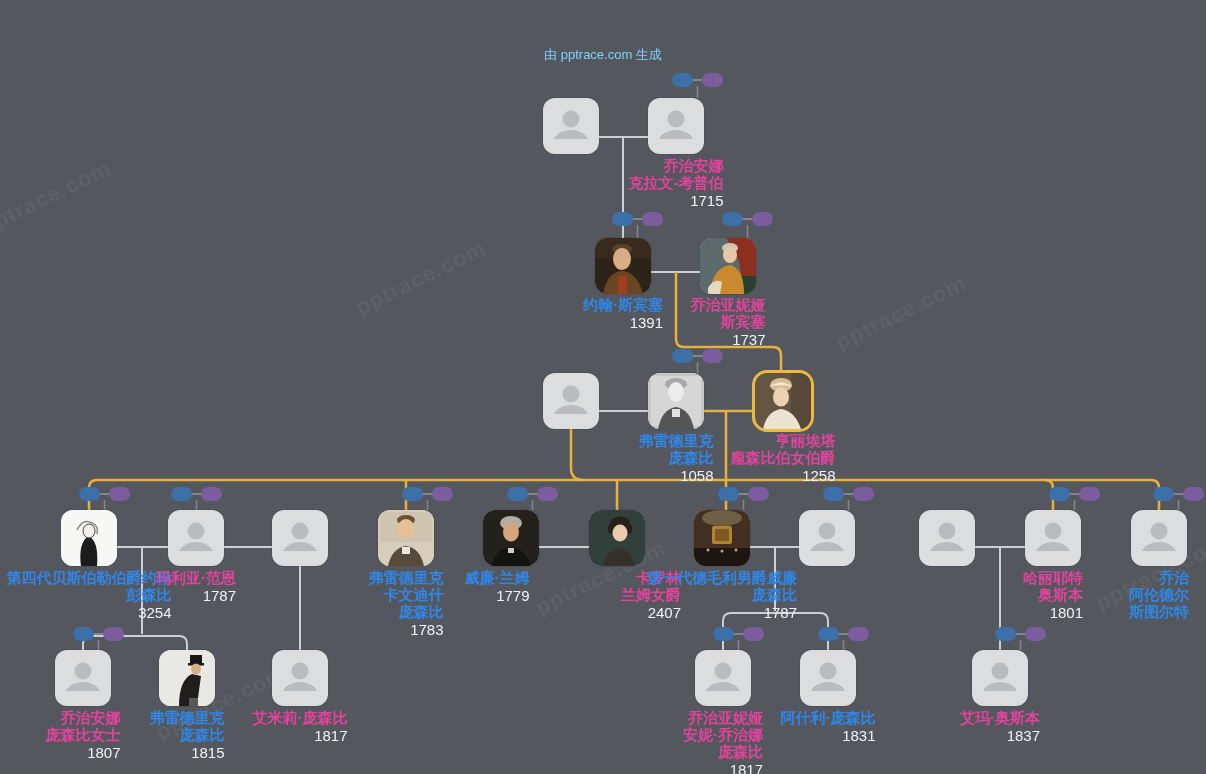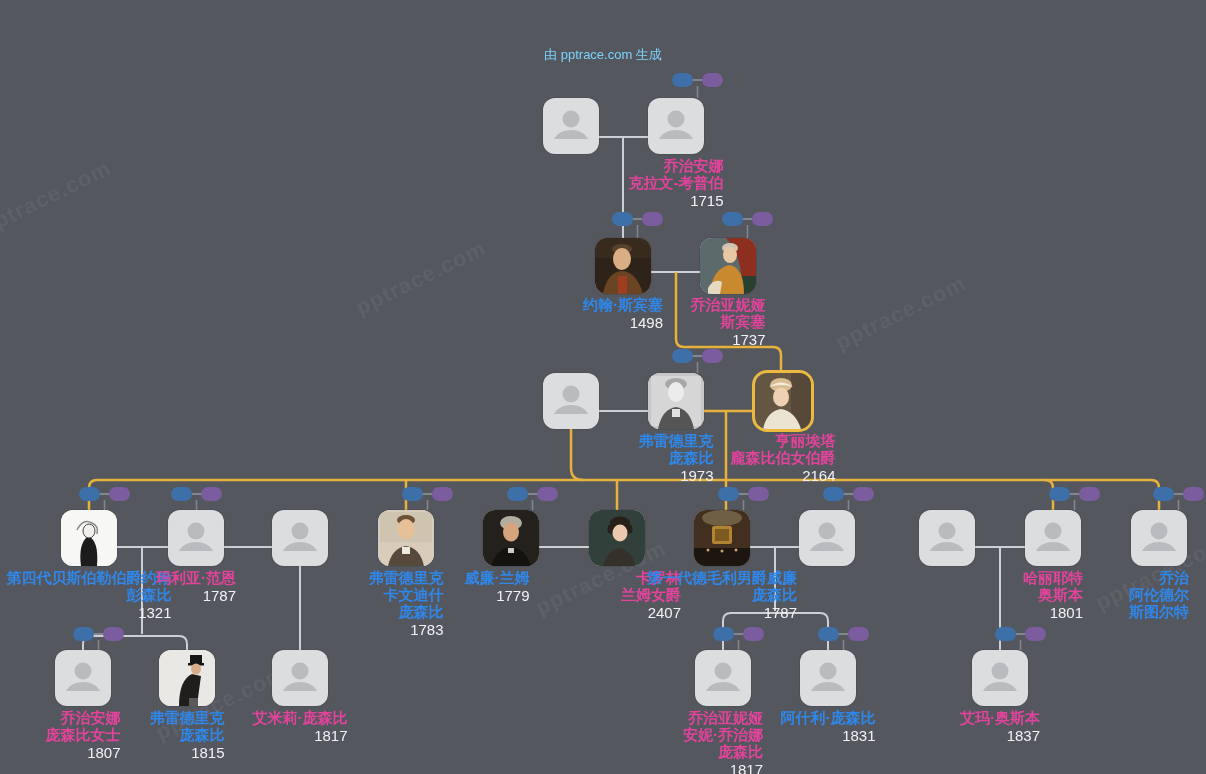--- a/index.html
+++ b/index.html
@@ -168,21 +168,21 @@
       <path d="M26,0 H56 V56 H40 Q46,24 26,0 Z" fill="#8c2f1f"></path>
       <rect x="38" y="38" width="18" height="18" fill="#27402f"></rect>
       <path d="M10,56 Q12,30 30,27 Q44,30 44,56 Z" fill="#c9892f"></path>
       <path d="M8,50 Q14,40 22,44 L20,56 H8 Z" fill="#e6d9c2"></path>
       <ellipse cx="30" cy="10" rx="8" ry="5" fill="#cfc3b4"></ellipse>
       <ellipse cx="30" cy="17" rx="7" ry="8" fill="#e8c7a5"></ellipse>
     </svg>
   </div>
   <div class="plabel m" style="left:623px;top:296px">
     <div>约翰·斯宾塞</div>
-    <div class="yr">1498</div>
+    <div class="yr">1391</div>
   </div>
   <div class="plabel f" style="left:728px;top:296px">
     <div>乔治亚妮娅</div>
     <div>斯宾塞</div>
     <div class="yr">1737</div>
   </div>
 
   <div class="node" style="left:543px;top:373px">
     <svg viewBox="0 0 56 56" width="56" height="56">
         <circle cx="28" cy="21" r="8.5" fill="#b9bbbe"></circle>
@@ -205,26 +205,26 @@
         <rect x="36" width="20" height="56" fill="#57493a"></rect>
       <path d="M8,56 Q12,38 26,36 Q40,38 46,56 Z" fill="#ece4d2"></path>
       <ellipse cx="26" cy="12" rx="11" ry="7" fill="#d9bd92"></ellipse>
       <path d="M14,14 Q26,5 38,14 Q26,10 14,14 Z" fill="#f3ecdc"></path>
       <ellipse cx="26" cy="24" rx="8" ry="9.5" fill="#eed0b2"></ellipse>
     </svg>
   </div>
   <div class="plabel m" style="left:676px;top:432px">
     <div>弗雷德里克</div>
     <div>庞森比</div>
-    <div class="yr">1973</div>
+    <div class="yr">1058</div>
   </div>
   <div class="plabel f" style="left:783px;top:432px">
     <div>亨丽埃塔</div>
     <div>龐森比伯女伯爵</div>
-    <div class="yr">2164</div>
+    <div class="yr">1258</div>
   </div>
 
   <div class="node" style="left:61px;top:510px">
     <svg viewBox="0 0 56 56" width="56" height="56">
       <rect width="56" height="56" fill="#f7f7f5"></rect>
       <path d="M16,20 Q22,8 31,13 Q38,16 36,24" stroke="#8a8a8a" fill="none" stroke-width="1.5"></path>
       <path d="M20,56 Q17,34 27,26 Q38,30 36,56 Z" fill="#1c1c1c"></path>
       <ellipse cx="28" cy="21" rx="6" ry="7" fill="#f1efec" stroke="#444" stroke-width="1"></ellipse>
     </svg>
   </div>
@@ -302,21 +302,21 @@
   <div class="node" style="left:1131px;top:510px">
     <svg viewBox="0 0 56 56" width="56" height="56">
         <circle cx="28" cy="21" r="8.5" fill="#b9bbbe"></circle>
         <path d="M11,41 C17,29 39,29 45,41 Z" fill="#b9bbbe"></path>
       </svg>
   </div>
 
   <div class="plabel m" style="left:89px;top:569px">
     <div>第四代贝斯伯勒伯爵约翰</div>
     <div>彭森比</div>
-    <div class="yr">1321</div>
+    <div class="yr">3254</div>
   </div>
   <div class="plabel f" style="left:196px;top:569px">
     <div>玛利亚·范恩</div>
     <div class="yr">1787</div>
   </div>
   <div class="plabel m" style="left:406px;top:569px">
     <div>弗雷德里克</div>
     <div>卡文迪什</div>
     <div>庞森比</div>
     <div class="yr">1783</div>

